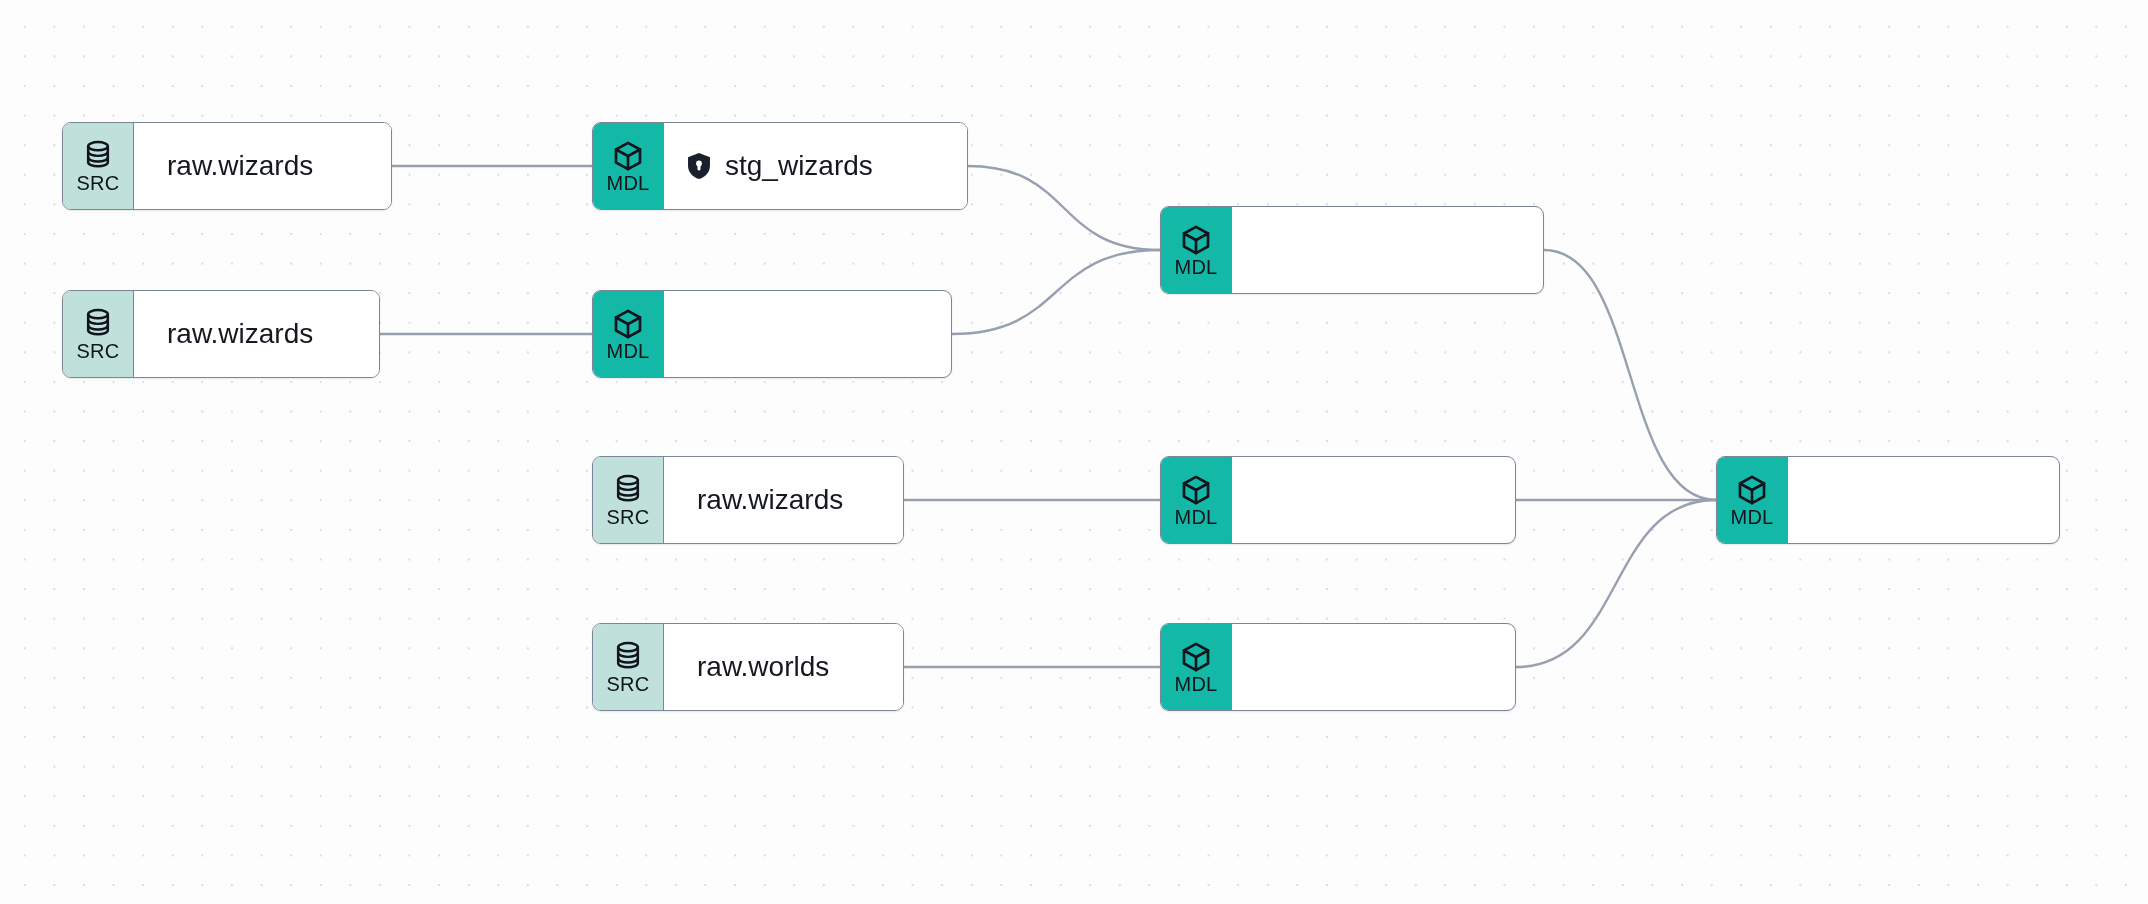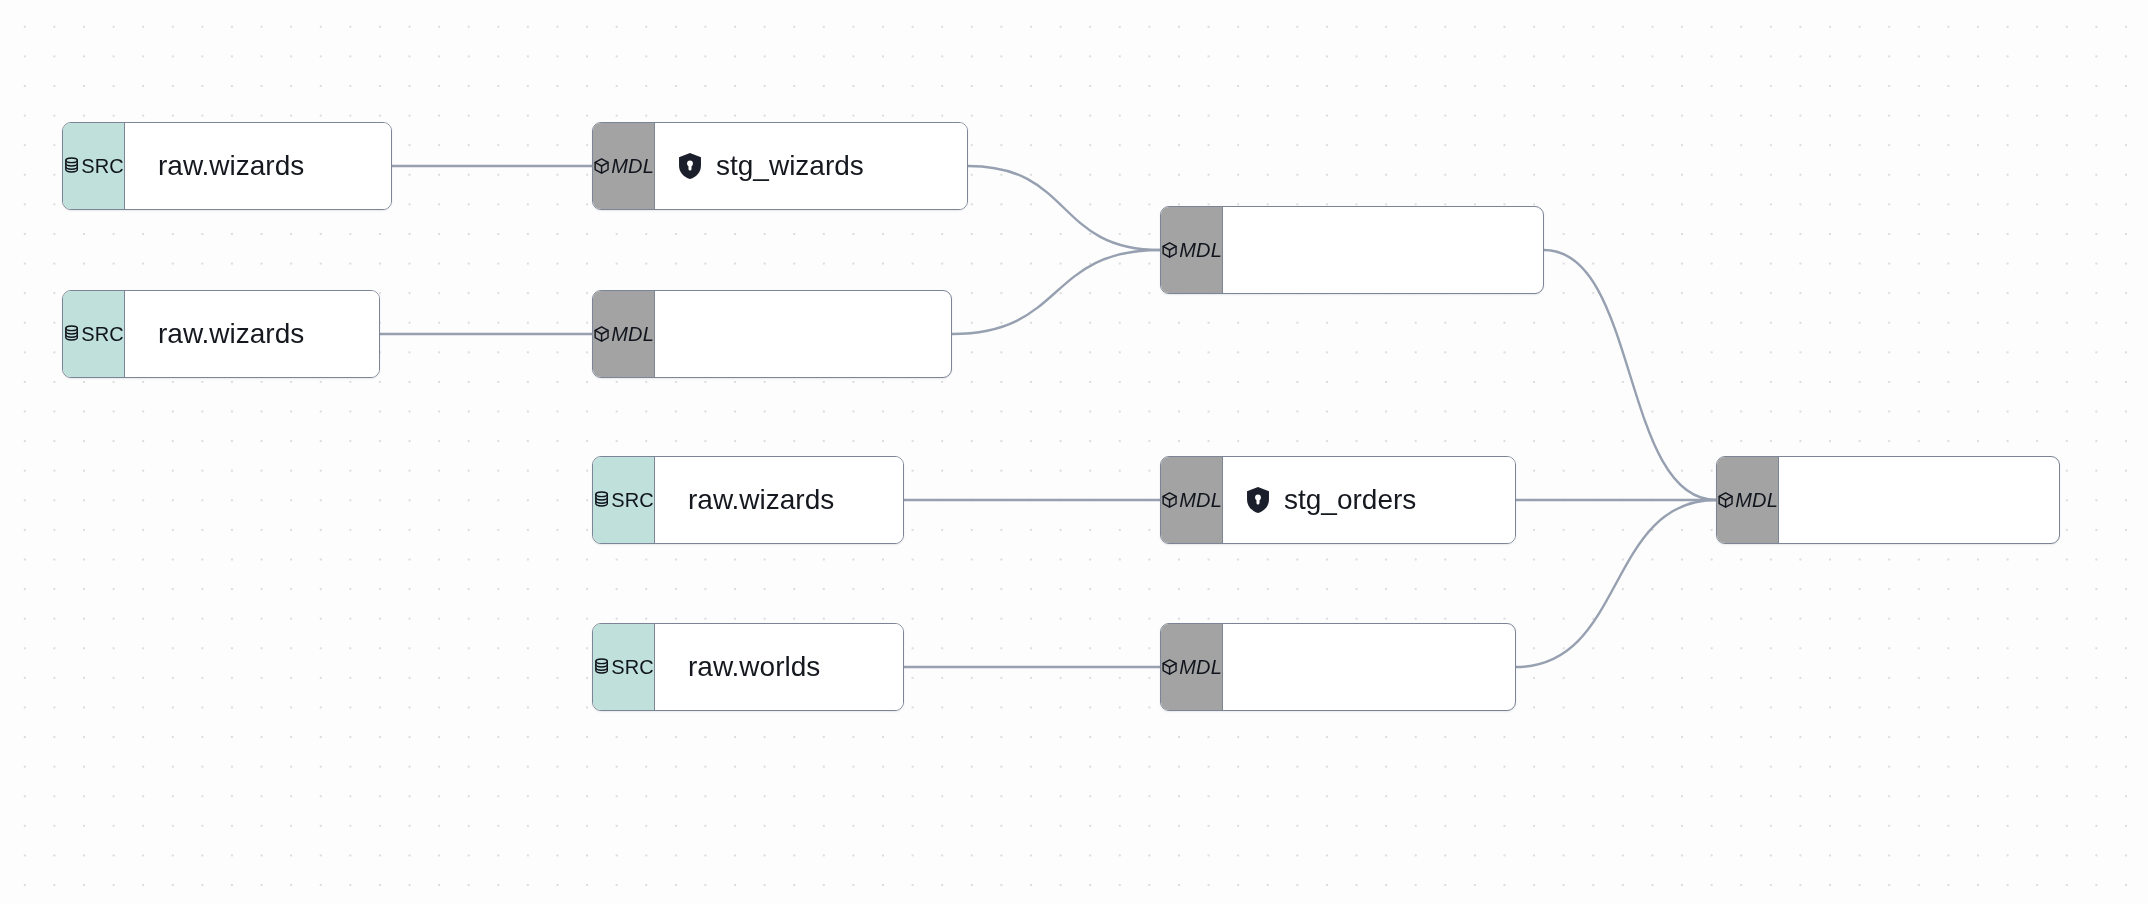--- a/index.html
+++ b/index.html
@@ -32,30 +32,31 @@
     align-items: stretch;
     box-sizing: border-box;
     border: 1.6px solid #7c8596;
     border-radius: 9px;
     background: #ffffff;
     box-shadow: 0 1px 2px rgba(40,50,70,0.10);
     overflow: hidden;
   }
   .badge {
     flex: 0 0 auto;
-    width: 62px;
+    width: 71px;
     display: flex;
+    flex-direction: column;
     align-items: center;
     justify-content: center;
     gap: 1px;
     border-right: 1.6px solid #7c8596;
     box-sizing: border-box;
   }
   .badge.src { background: #bfe0db; }
-  .badge.mdl { background: #a3a3a3; font-style: italic; }
+  .badge.mdl { background: #14b8a6; }
   .badge svg { display: block; }
   .badge-text {
     font-size: 20px;
     line-height: 20px;
     color: #10141c;
     letter-spacing: 0.2px;
     font-family: "Liberation Sans", sans-serif;
   }
   .body {
     flex: 1 1 auto;
@@ -185,28 +186,20 @@
 
   <div class="node" style="left: 1160px; top: 456px; width: 356px; height: 88px;">
     <div class="badge mdl">
       <svg width="32" height="32" viewBox="0 0 24 24" fill="none" stroke="#10141c" stroke-width="2" stroke-linecap="round" stroke-linejoin="round">
         <path d="M12 2.2 21 7.1v9.8L12 21.8 3 16.9V7.1z"></path>
         <path d="M3 7.1l9 4.9 9-4.9"></path>
         <path d="M12 12v9.8"></path>
       </svg>
       <span class="badge-text">MDL</span>
     </div>
-    <div class="body">
-      <svg class="shield" width="26" height="28" viewBox="0 0 22 24" fill="#1a1f2b">
-        <path d="M11 0.8 1.6 4.6v7.1c0 5.4 3.9 9.8 9.4 11.5 5.5-1.7 9.4-6.1 9.4-11.5V4.6z"></path>
-        <circle cx="11" cy="9.8" r="2.5" fill="#ffffff"></circle>
-        <rect x="9.7" y="10.4" width="2.6" height="5.4" rx="1.3" fill="#ffffff"></rect>
-      </svg>
-      <span class="label">stg_orders</span>
-    </div>
   </div>
 
   <div class="node" style="left: 1160px; top: 623px; width: 356px; height: 88px;">
     <div class="badge mdl">
       <svg width="32" height="32" viewBox="0 0 24 24" fill="none" stroke="#10141c" stroke-width="2" stroke-linecap="round" stroke-linejoin="round">
         <path d="M12 2.2 21 7.1v9.8L12 21.8 3 16.9V7.1z"></path>
         <path d="M3 7.1l9 4.9 9-4.9"></path>
         <path d="M12 12v9.8"></path>
       </svg>
       <span class="badge-text">MDL</span>

